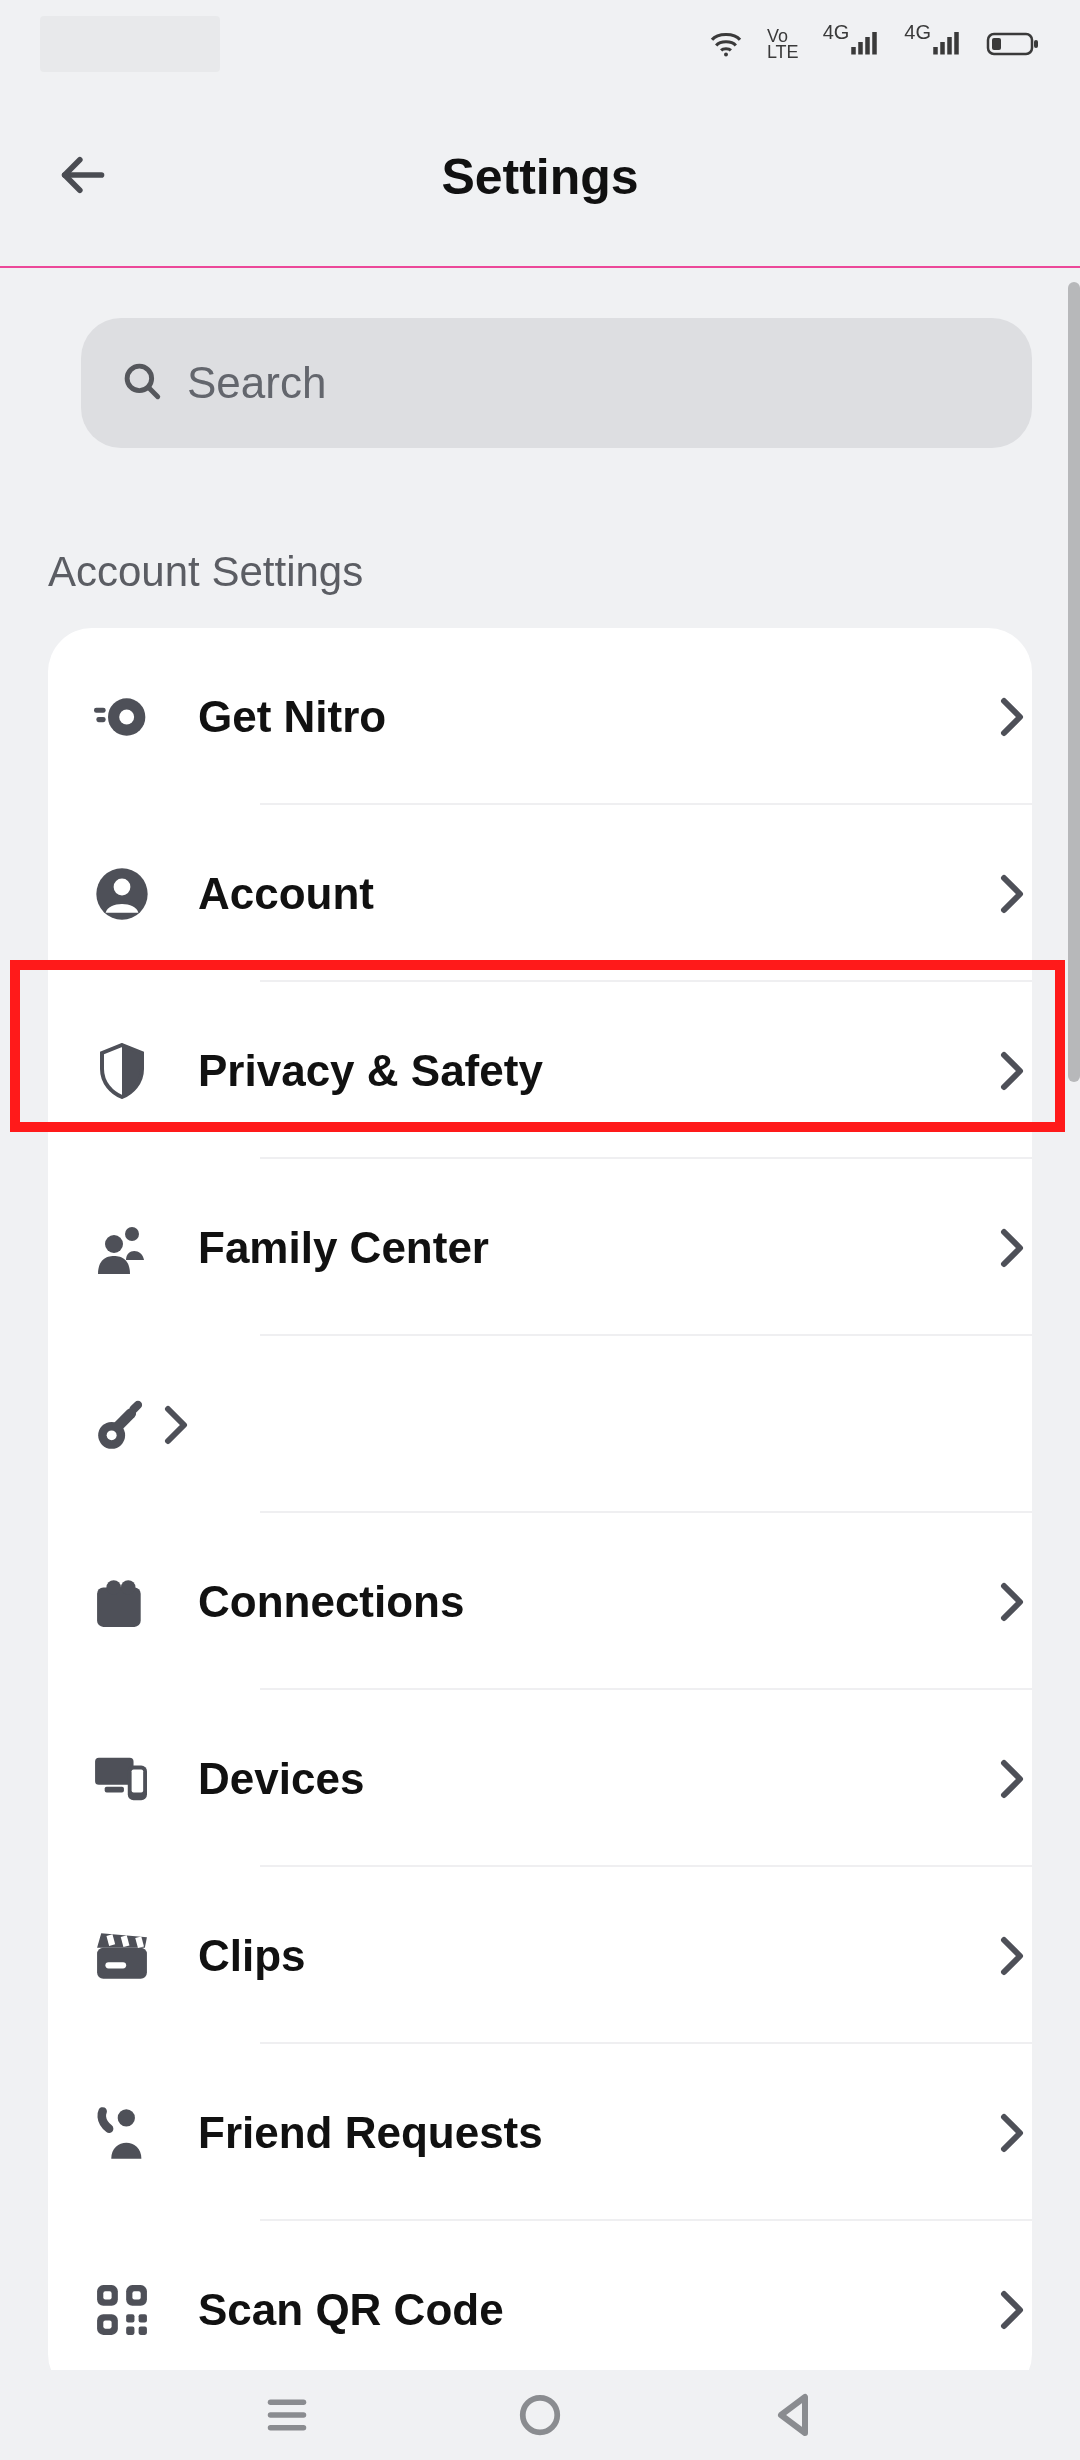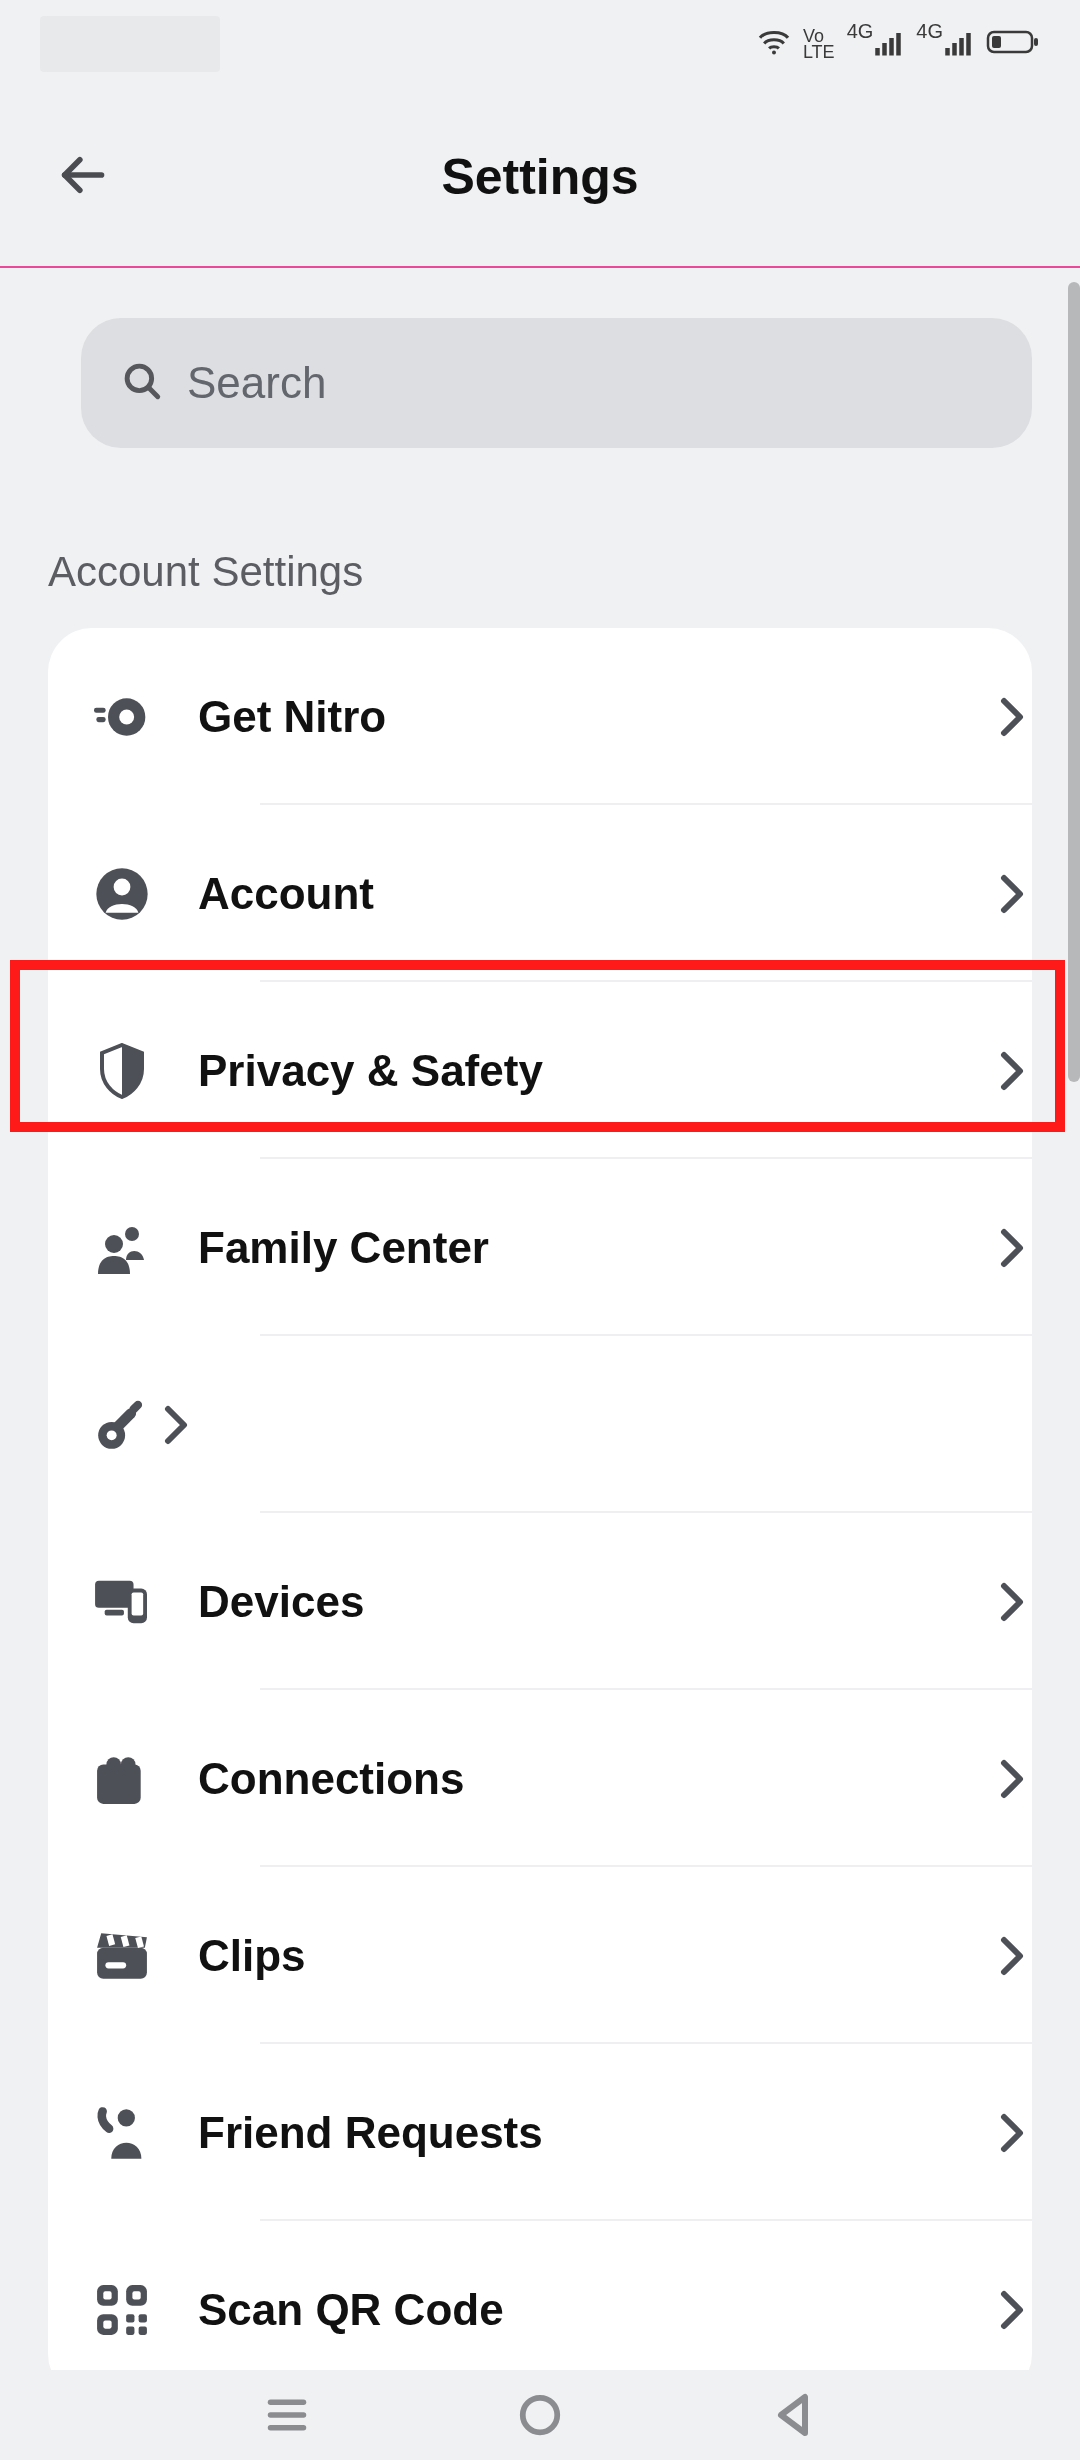--- a/index.html
+++ b/index.html
@@ -24,21 +24,22 @@
       padding: 0 40px;
     }
     .status-left {
       width: 180px;
       height: 56px;
       background: #e8e9eb;
       border-radius: 4px;
     }
     .status-right {
       display: flex;
-      gap: 12px;
+      align-items: center;
+      gap: 24px;
       color: #3a3a3a;
     }
     .wifi-icon svg, .signal-icon svg, .battery-icon svg {
       display: block;
     }
     .volte {
       font-size: 18px;
       line-height: 0.9;
       font-weight: 500;
       text-align: left;
@@ -366,45 +367,45 @@
       <div class="row-chevron">
         <svg width="28" height="40" viewBox="0 0 12 20" fill="none" stroke="#4e5058" stroke-width="3" stroke-linecap="round" stroke-linejoin="round">
             <polyline points="2 2 10 10 2 18"></polyline>
           </svg>
       </div>
       <div class="row-divider"></div>
     </div>
 
     <div class="row">
       <div class="row-icon">
+        <svg width="54" height="54" viewBox="0 0 26 26" fill="#4e5058">
+          <path d="M4 6 h15 a3 3 0 0 1 3 3 v13 a3 3 0 0 1 -3 3 h-15 a3 3 0 0 1 -3 -3 v-13 a3 3 0 0 1 3 -3 z"></path>
+          <circle cx="9" cy="6" r="3.5"></circle>
+          <circle cx="16" cy="6" r="3.5"></circle>
+        </svg>
+      </div>
+      <div class="row-label">Connections</div>
+      <div class="row-chevron">
+        <svg width="28" height="40" viewBox="0 0 12 20" fill="none" stroke="#4e5058" stroke-width="3" stroke-linecap="round" stroke-linejoin="round">
+            <polyline points="2 2 10 10 2 18"></polyline>
+          </svg>
+      </div>
+      <div class="row-divider"></div>
+    </div>
+
+    <div class="row">
+      <div class="row-icon">
         <svg width="58" height="50" viewBox="0 0 30 26" fill="#4e5058">
           <rect x="1" y="2" width="20" height="14" rx="2"></rect>
           <rect x="6" y="17" width="10" height="3" rx="1"></rect>
           <rect x="18" y="6" width="10" height="18" rx="3"></rect>
           <rect x="20" y="8" width="6" height="12" rx="1" fill="#fff"></rect>
         </svg>
       </div>
       <div class="row-label">Devices</div>
-      <div class="row-chevron">
-        <svg width="28" height="40" viewBox="0 0 12 20" fill="none" stroke="#4e5058" stroke-width="3" stroke-linecap="round" stroke-linejoin="round">
-            <polyline points="2 2 10 10 2 18"></polyline>
-          </svg>
-      </div>
-      <div class="row-divider"></div>
-    </div>
-
-    <div class="row">
-      <div class="row-icon">
-        <svg width="54" height="54" viewBox="0 0 26 26" fill="#4e5058">
-          <path d="M4 6 h15 a3 3 0 0 1 3 3 v13 a3 3 0 0 1 -3 3 h-15 a3 3 0 0 1 -3 -3 v-13 a3 3 0 0 1 3 -3 z"></path>
-          <circle cx="9" cy="6" r="3.5"></circle>
-          <circle cx="16" cy="6" r="3.5"></circle>
-        </svg>
-      </div>
-      <div class="row-label">Connections</div>
       <div class="row-chevron">
         <svg width="28" height="40" viewBox="0 0 12 20" fill="none" stroke="#4e5058" stroke-width="3" stroke-linecap="round" stroke-linejoin="round">
             <polyline points="2 2 10 10 2 18"></polyline>
           </svg>
       </div>
       <div class="row-divider"></div>
     </div>
 
     <div class="row">
       <div class="row-icon">

